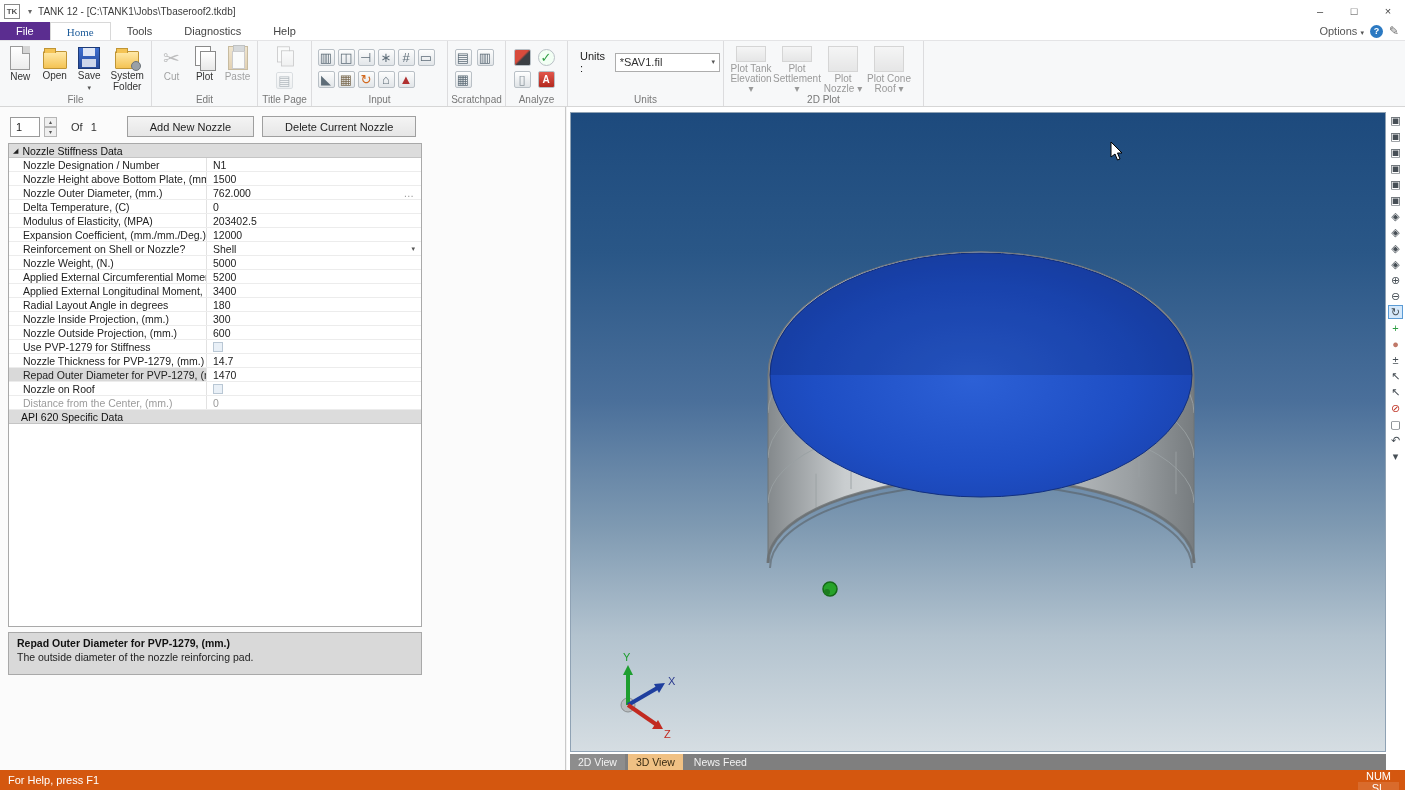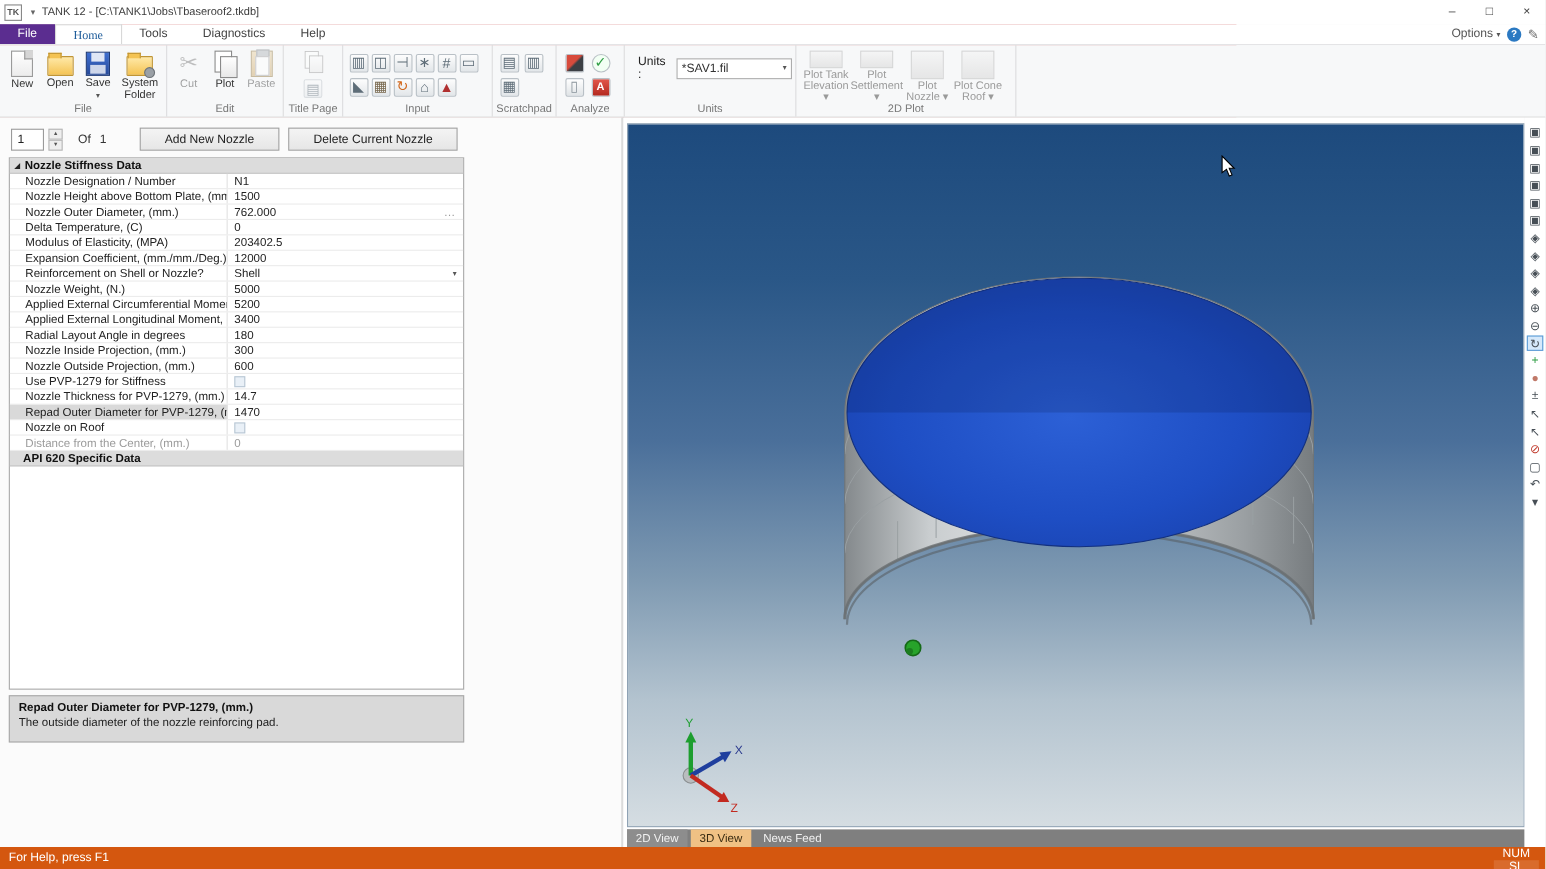--- a/index.html
+++ b/index.html
@@ -1,18 +1,18 @@
 <!DOCTYPE html>
 <html style="--accent-purple: #5b2d90; --active-tab-text: #1e5c9a; --status-orange: #d4570f; --active-view-tab: #f0c184; --roof-blue: #1e4ec4; --shell-gray: #c4c8ca; --nozzle-green: #27a32a;"><head>
 <meta charset="utf-8">
 <style>
   * { margin:0; padding:0; box-sizing:border-box; }
   html,body { width:1405px; height:790px; overflow:hidden; }
   body { font-family:"Liberation Sans","DejaVu Sans",sans-serif; font-size:11px; color:#222; background:#f0f0f0; }
-  #window { position:relative; width:1124px; height:790px; background:#b91c1c; }
+  #window { position:relative; width:1124px; height:790px; background:#0ea5e9; }
 
   
   .titlebar { position:absolute; left:0; top:0; width:1405px; height:22px; background:#ffffff; display:flex; align-items:center; }
   .app-icon { width:16px; height:15px; margin-left:4px; border:1px solid #888; color:#555; font-size:8px; font-weight:bold; display:flex; align-items:center; justify-content:center; background:#fff; }
   .qat-caret { color:#666; font-size:8px; margin:0 6px 0 8px; }
   .title-text { color:#3b3b3b; font-size:10px; }
   .win-controls { position:absolute; right:0; top:0; height:22px; display:flex; }
   .win-btn { width:34px; height:22px; display:flex; align-items:center; justify-content:center; color:#444; font-size:11px; }
 
   
@@ -68,21 +68,21 @@
 
   .nav-row { position:absolute; left:10px; top:9px; display:flex; align-items:center; gap:4px; }
   .spin-box { width:30px; height:20px; background:#fff; border:1px solid #9a9a9a; display:flex; align-items:center; padding-left:5px; }
   .spin-arrows { display:flex; flex-direction:column; }
   .spin-btn { width:13px; height:10px; background:#efefef; border:1px solid #b5b5b5; font-size:6px; color:#555; display:flex; align-items:center; justify-content:center; }
   .of-label { margin:0 4px 0 10px; color:#333; }
   .count-label { margin-right:26px; color:#333; }
   .nav-btn { height:21px; padding:0 22px; background:linear-gradient(#f4f4f4,#e6e6e6); border:1px solid #9f9f9f; color:#222; display:flex; align-items:center; margin-right:4px; }
 
   .prop-grid { position:absolute; left:8px; top:36px; width:414px; height:484px; background:#fff; border:1px solid #a9a9a9; }
-  .pg-section { height:14px; background:#dcdcdc; border-bottom:1px solid #c5c5c5; display:flex; align-items:center; font-weight:bold; color:#111; font-size:10.5px; padding-left:4px; gap:4px; }
+  .pg-section { height:14px; background:#dcdcdc; border-bottom:1px solid #c5c5c5; display:flex; align-items:center; font-weight:normal; color:#111; font-size:10.5px; padding-left:4px; gap:4px; }
   .pg-expander { font-size:7px; color:#222; }
   .pg-row { height:14px; display:flex; border-bottom:1px solid #ececec; font-size:10.5px; }
   .pg-label { width:198px; padding-left:14px; border-right:1px solid #e2e2e2; display:flex; align-items:center; color:#222; white-space:nowrap; overflow:hidden; }
   .pg-row.sel .pg-label { background:#d9d9d9; }
   .pg-row.dis .pg-label, .pg-row.dis .pg-value { color:#9b9b9b; }
   .pg-value { flex:1; padding-left:6px; display:flex; align-items:center; color:#222; position:relative; }
   .pg-check { width:10px; height:10px; background:#e9f0f7; border:1px solid #b9c7d4; }
   .pg-caret-end { position:absolute; right:6px; font-size:7px; color:#555; }
   .pg-ellipsis { position:absolute; right:6px; color:#999; letter-spacing:1px; }
 

